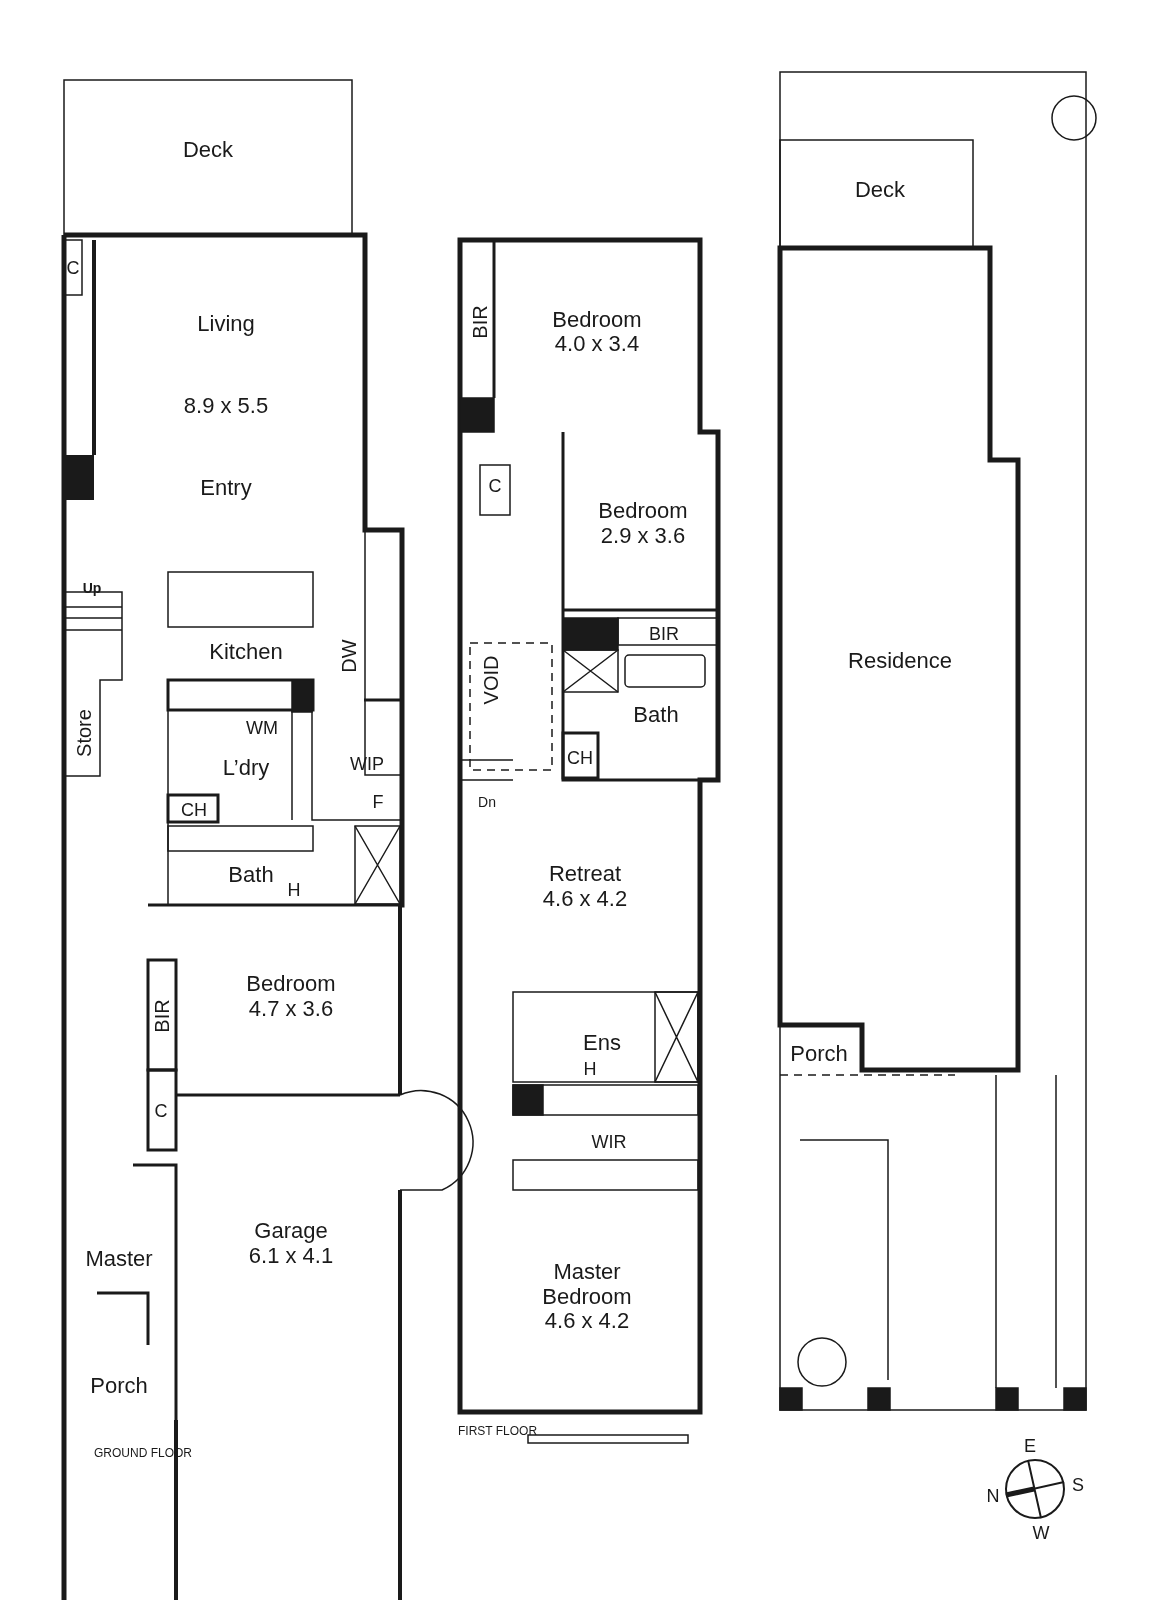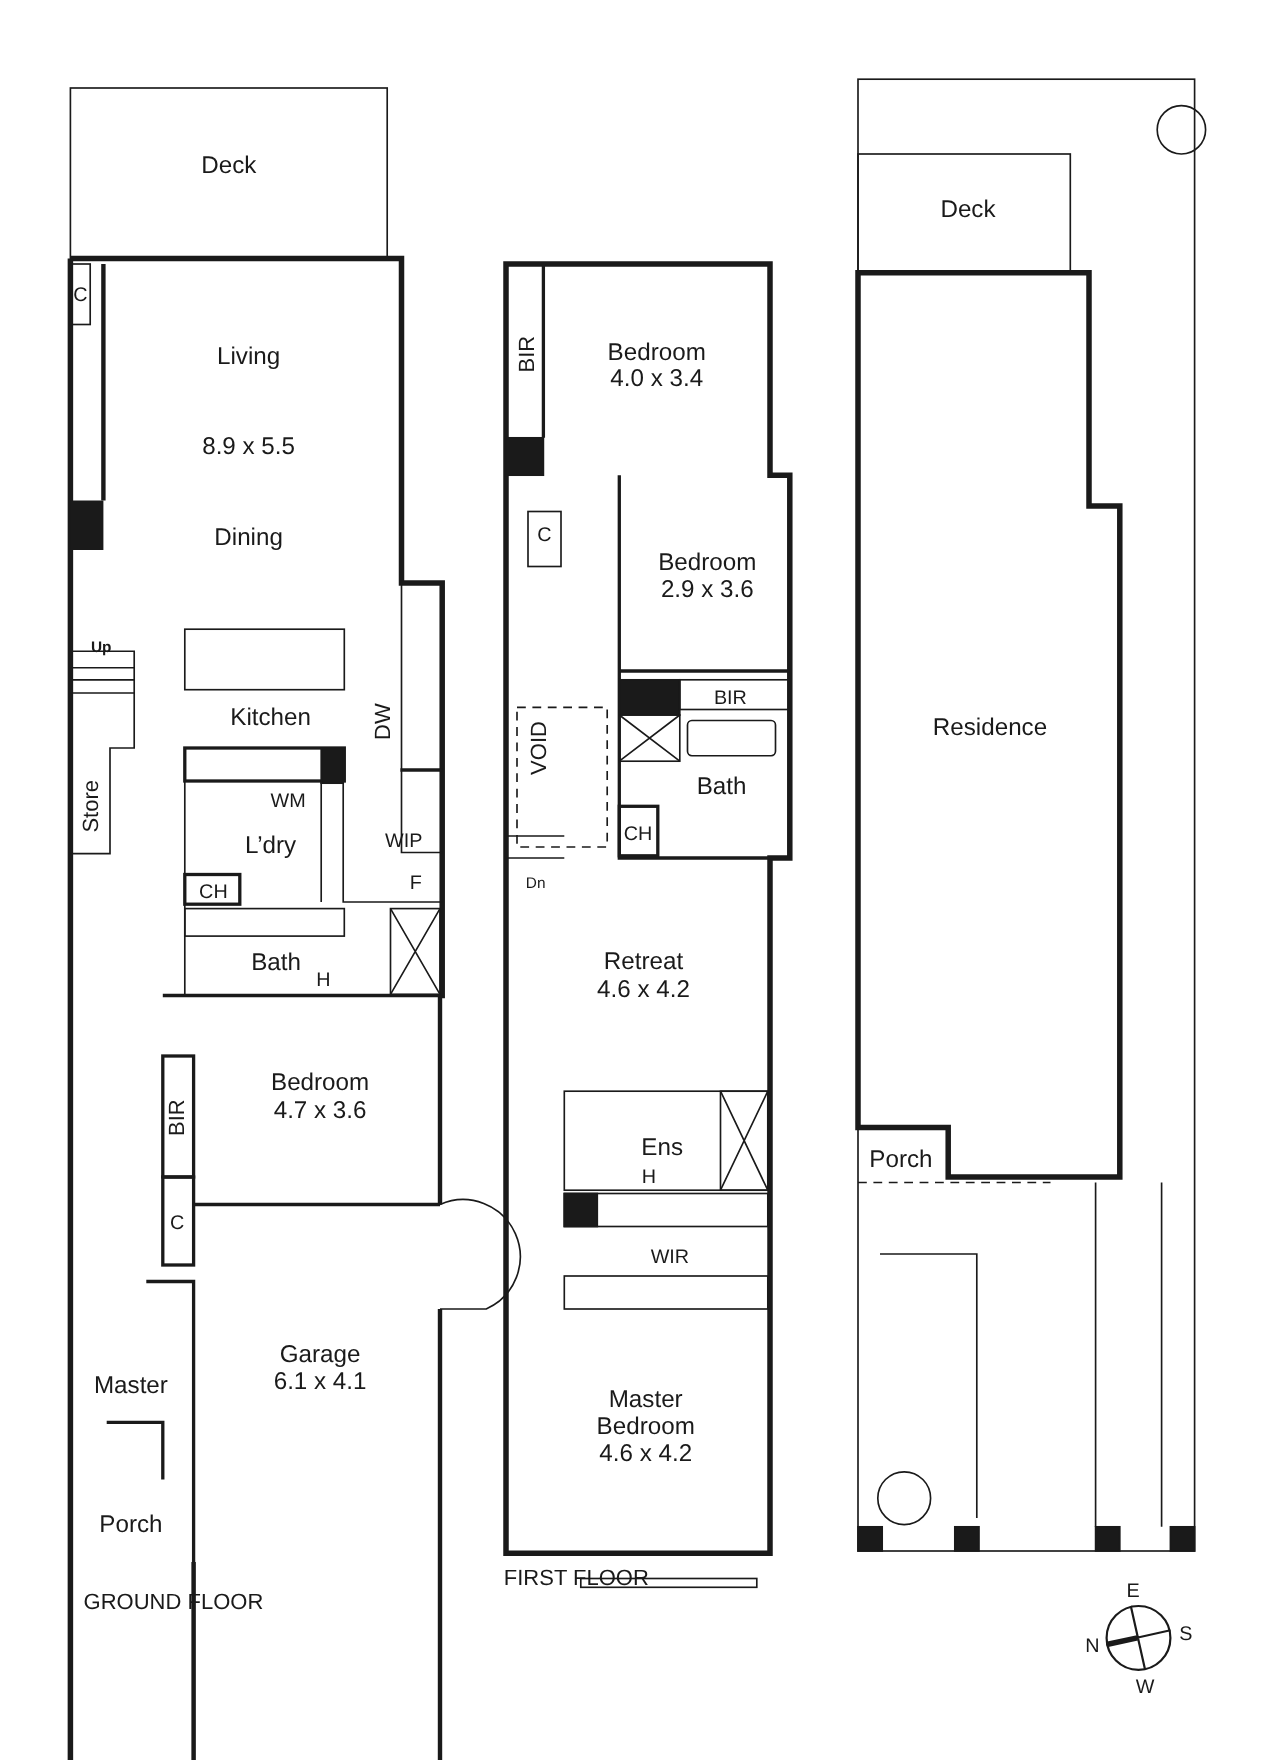--- a/index.html
+++ b/index.html
@@ -1,20 +1,20 @@
 <!DOCTYPE html>
 <html><head>
 <meta charset="utf-8">
 <style>
   html,body{margin:0;padding:0;background:#fff;}
   body{width:1157px;height:1600px;position:relative;overflow:hidden;font-family:"Liberation Sans",sans-serif;color:#1a1a1a;}
   svg{position:absolute;left:0;top:0;}
   .lbl{position:absolute;font-size:22px;line-height:24px;text-align:center;white-space:nowrap;transform:translateX(-50%);}
   .sm{font-size:18px;}
-  .cap{position:absolute;font-size:20px;}
+  .cap{position:absolute;font-size:12px;}
   .rot{position:absolute;font-size:20px;transform:translate(-50%,-50%) rotate(-90deg);white-space:nowrap;}
 </style>
 </head>
 <body>
 
 <svg width="1157" height="1600" viewBox="0 0 1157 1600">
   <g fill="none" stroke="#1a1a1a" stroke-width="1.5">
 
     <rect x="64" y="80" width="288" height="155"></rect>
     <path d="M64 235 H365 V530 H402 V905 H400" stroke-width="5"></path>
@@ -81,42 +81,42 @@
 
     <circle cx="1035" cy="1489" r="29" stroke-width="2"></circle>
     <path d="M1028 1460 L1041 1518 M1006 1495 L1064 1482" stroke-width="2"></path>
     <path d="M1006 1495 L1034 1489" stroke-width="5"></path>
   </g>
 </svg>
 
 <div class="lbl" style="left:208px;top:138px;">Deck</div>
 <div class="lbl" style="left:226px;top:312px;">Living</div>
 <div class="lbl" style="left:226px;top:394px;">8.9 x 5.5</div>
-<div class="lbl" style="left:226px;top:476px;">Dining</div>
+<div class="lbl" style="left:226px;top:476px;">Entry</div>
 <div class="lbl" style="left:246px;top:640px;">Kitchen</div>
 <div class="rot sm" style="left:349px;top:656px;">DW</div>
 <div class="lbl sm" style="left:262px;top:716px;">WM</div>
 <div class="lbl" style="left:246px;top:756px;">L’dry</div>
 <div class="lbl sm" style="left:340px;top:752px;margin-left:27px;">WIP</div>
 <div class="lbl sm" style="left:378px;top:790px;">F</div>
 <div class="lbl sm" style="left:194px;top:798px;">CH</div>
 <div class="lbl" style="left:251px;top:863px;">Bath</div>
 <div class="lbl sm" style="left:294px;top:878px;">H</div>
 <div class="rot" style="left:84px;top:733px;">Store</div>
 <div class="lbl" style="left:92px;top:576px;font-size:14px;font-weight:bold;">Up</div>
 <div class="lbl sm" style="left:73px;top:256px;">C</div>
 <div class="lbl" style="left:291px;top:972px;">Bedroom</div>
 <div class="lbl" style="left:291px;top:997px;">4.7 x 3.6</div>
 <div class="rot sm" style="left:162px;top:1016px;">BIR</div>
 <div class="lbl sm" style="left:161px;top:1099px;">C</div>
 <div class="lbl" style="left:291px;top:1219px;">Garage</div>
 <div class="lbl" style="left:291px;top:1244px;">6.1 x 4.1</div>
 <div class="lbl" style="left:119px;top:1247px;">Master</div>
 <div class="lbl" style="left:119px;top:1374px;">Porch</div>
-<div class="cap" style="left:76px;top:1446px;">GROUND FLOOR</div>
+<div class="cap" style="left:66px;top:1446px;padding-left:28px;">GROUND FLOOR</div>
 
 <div class="rot sm" style="left:480px;top:322px;">BIR</div>
 <div class="lbl" style="left:597px;top:308px;">Bedroom</div>
 <div class="lbl" style="left:597px;top:332px;">4.0 x 3.4</div>
 <div class="lbl sm" style="left:495px;top:474px;">C</div>
 <div class="lbl" style="left:643px;top:499px;">Bedroom</div>
 <div class="lbl" style="left:643px;top:524px;">2.9 x 3.6</div>
 <div class="lbl sm" style="left:664px;top:622px;">BIR</div>
 <div class="rot sm" style="left:491px;top:680px;">VOID</div>
 <div class="lbl" style="left:656px;top:703px;">Bath</div>

